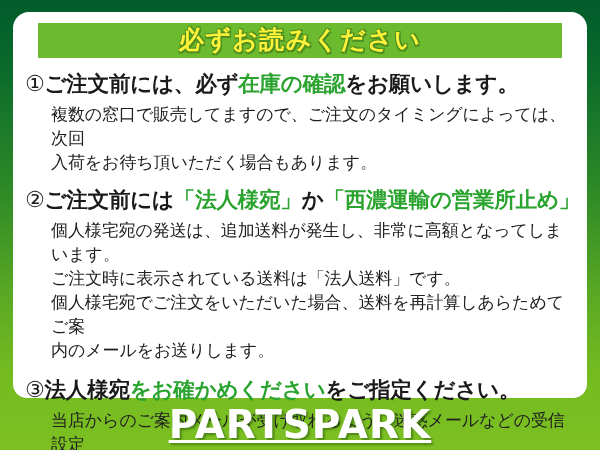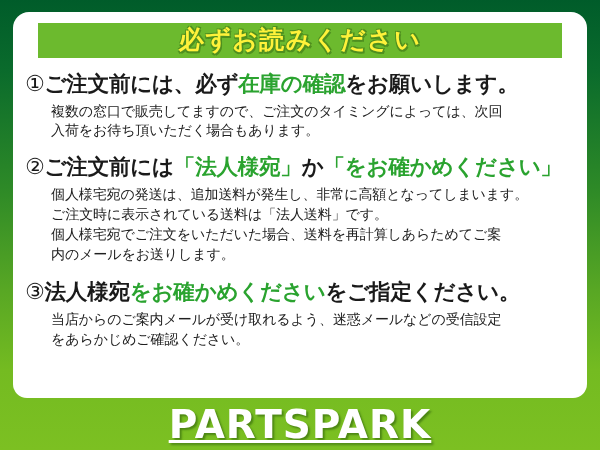--- a/index.html
+++ b/index.html
@@ -80,21 +80,21 @@
     white-space: nowrap;
   }
   .headline .hl { color: #2aa32f; }
   .headline .num {
     font-weight: normal;
     font-size: 22px;
   }
   .headline .indent2 { display: block; padding-left: 22px; }
 
   .detail {
-    font-size: 14px;
+    font-size: 17px;
     color: #202020;
     line-height: 1.42;
     letter-spacing: -0.1px;
     padding-left: 26px;
     margin-top: 3px;
     white-space: pre-line;
   }
 
   #item-1 { margin-top: 2px; }
   #item-2 { margin-top: 12px; }
@@ -134,21 +134,21 @@
 
     <div id="content">
 
       <div class="notice-item" id="item-1">
         <div class="headline"><span class="num">①</span><span>ご注文前には、必ず</span><span class="hl">在庫の確認</span><span>をお願いします。</span></div>
         <div class="detail">複数の窓口で販売してますので、ご注文のタイミングによっては、次回
 入荷をお待ち頂いただく場合もあります。</div>
       </div>
 
       <div class="notice-item" id="item-2">
-        <div class="headline"><span class="num">②</span><span>ご注文前には</span><span class="hl">「法人様宛」</span><span>か</span><span class="hl">「をお確かめください」</span></div>
+        <div class="headline"><span class="num">②</span><span>ご注文前には</span><span class="hl">「法人様宛」</span><span>か</span><span class="hl">「西濃運輸の営業所止め」</span></div>
         <div class="detail">個人様宅宛の発送は、追加送料が発生し、非常に高額となってしまいます。
 ご注文時に表示されている送料は「法人送料」です。
 個人様宅宛でご注文をいただいた場合、送料を再計算しあらためてご案
 内のメールをお送りします。</div>
       </div>
 
       <div class="notice-item" id="item-3">
         <div class="headline"><span class="num">③</span><span>法人様宛</span><span class="hl">をお確かめください</span><span>をご指定ください。</span></div>
         <div class="detail">当店からのご案内メールが受け取れるよう、迷惑メールなどの受信設定
 をあらかじめご確認ください。</div>

